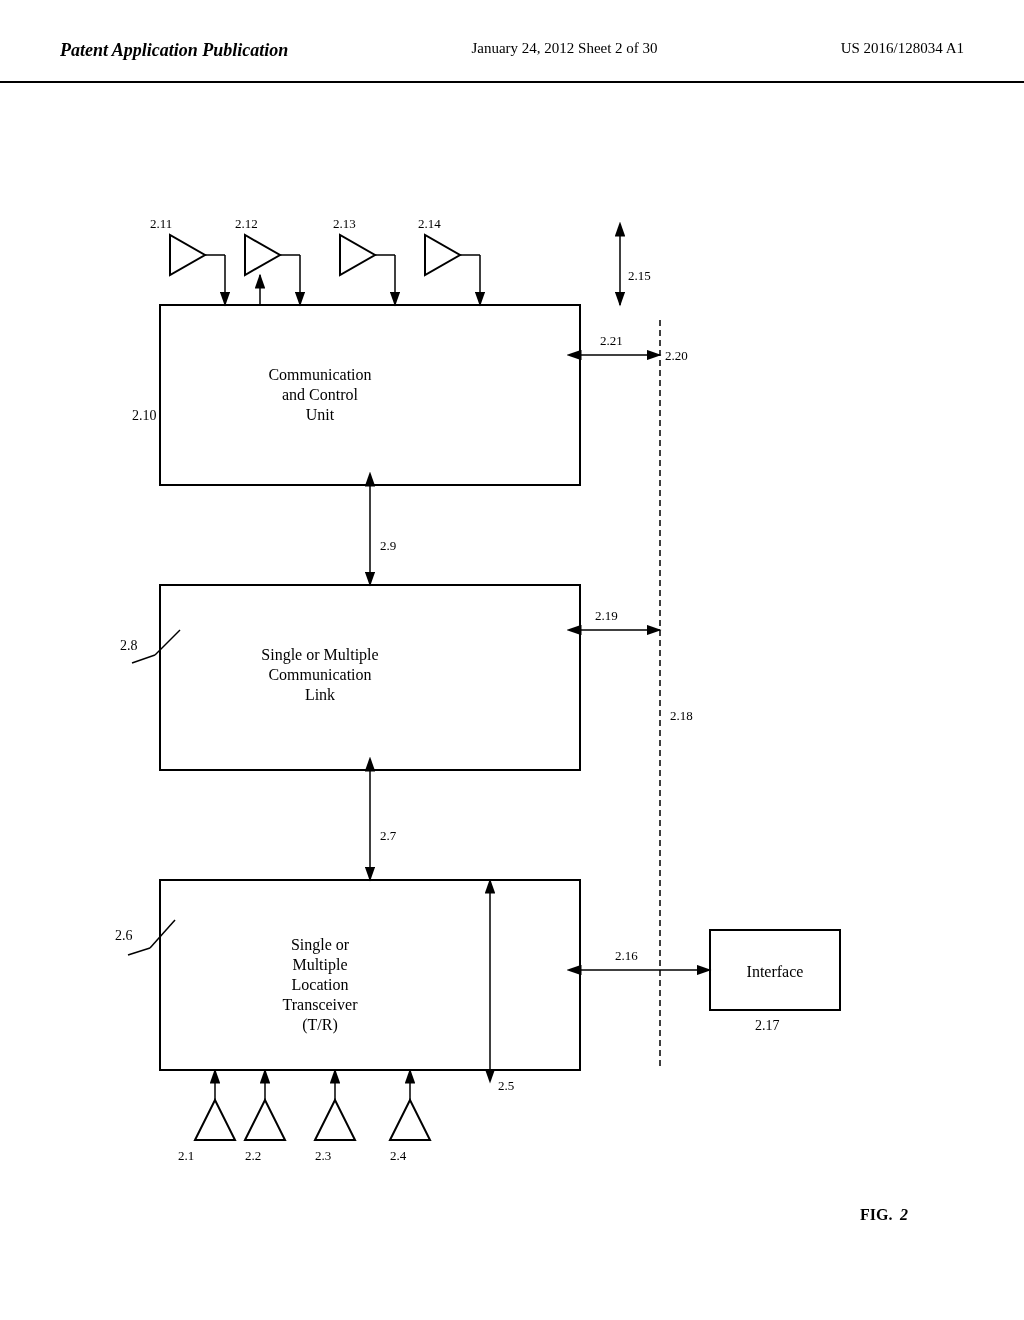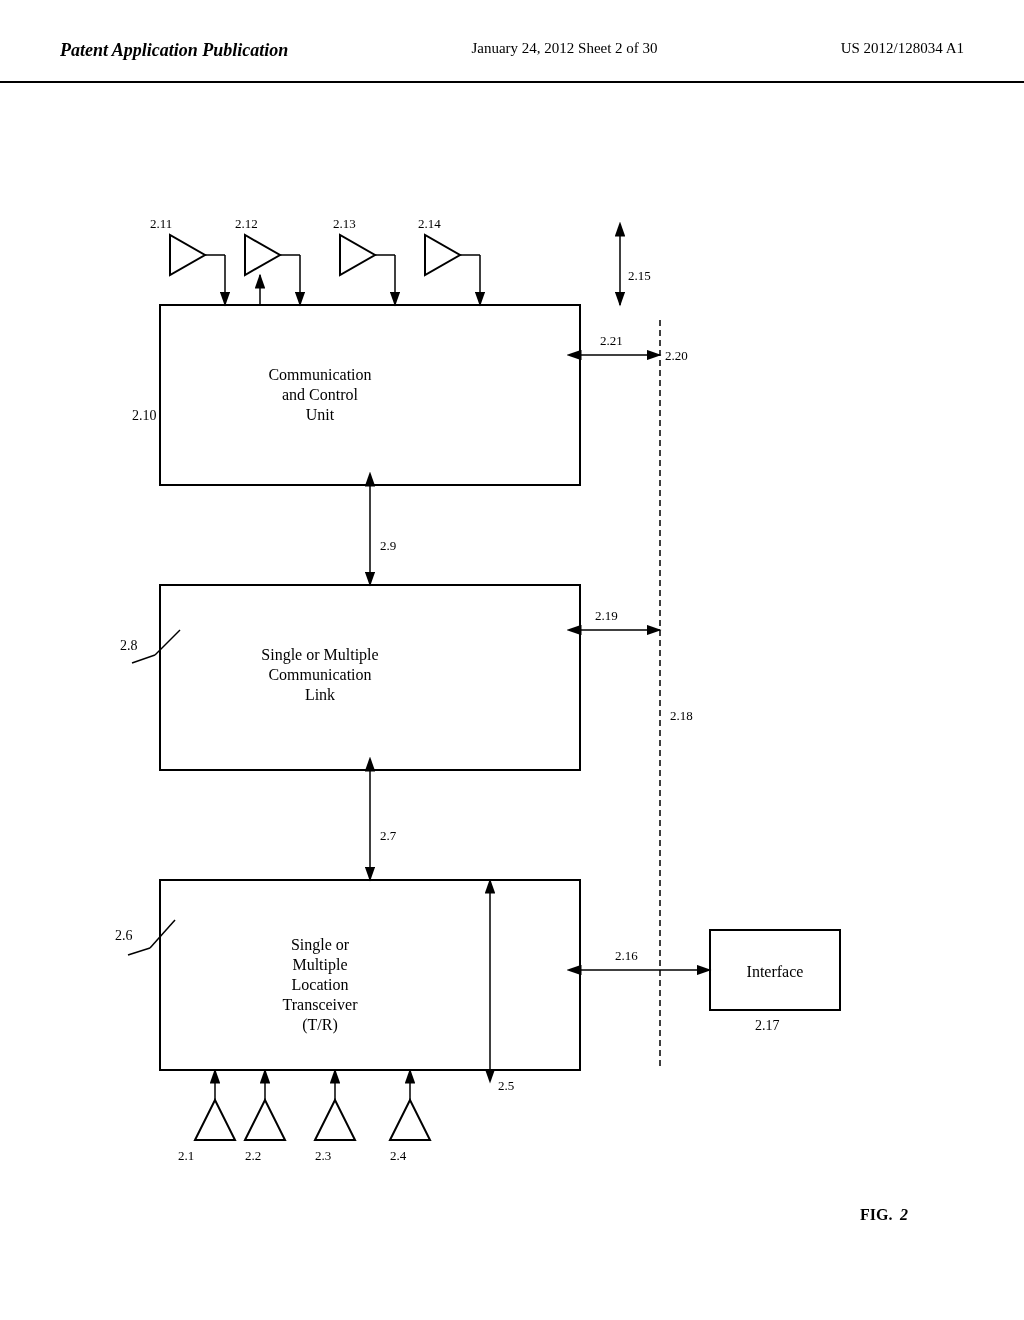--- a/index.html
+++ b/index.html
@@ -52,21 +52,21 @@
       font-family: 'Times New Roman', Times, serif;
     }
   </style>
 </head>
 <body>
 
 <div class="page">
   <div class="header">
     <div class="header-left">Patent Application Publication</div>
     <div class="header-center">January 24, 2012  Sheet 2 of 30</div>
-    <div class="header-right">US 2012/128034 A1</div>
+    <div class="header-right">US 2016/128034 A1</div>
   </div>
 
   <div class="diagram-area">
     <svg viewBox="0 0 900 1160" xmlns="http://www.w3.org/2000/svg">
       <defs>
         <marker id="arrowhead-end" markerWidth="10" markerHeight="7" refX="9" refY="3.5" orient="auto">
           <polygon points="0 0, 10 3.5, 0 7" fill="#000"></polygon>
         </marker>
         <marker id="arrowhead-start" markerWidth="10" markerHeight="7" refX="1" refY="3.5" orient="auto-start-reverse">
           <polygon points="0 0, 10 3.5, 0 7" fill="#000"></polygon>

